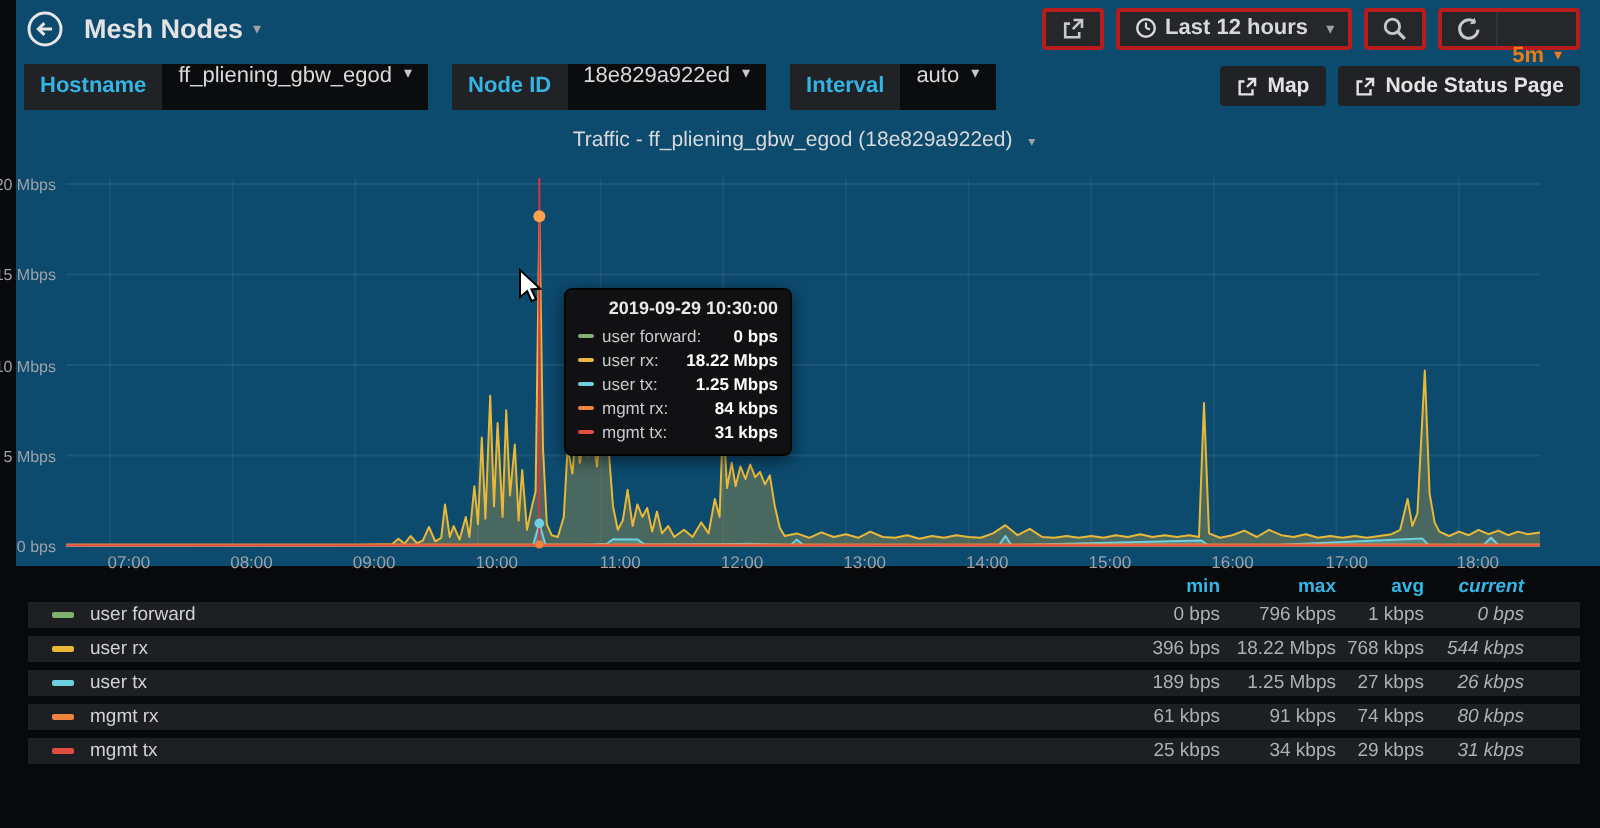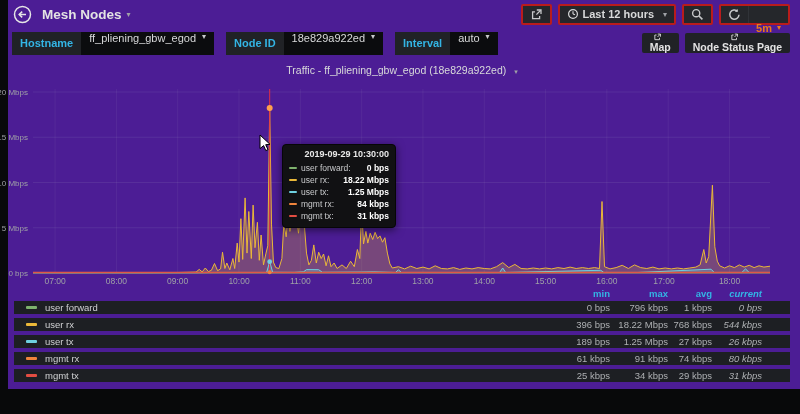--- a/index.html
+++ b/index.html
@@ -1,18 +1,18 @@
 <!DOCTYPE html>
 <html><head>
 <meta charset="utf-8">
 <style>
   * { margin:0; padding:0; box-sizing:border-box; }
   html,body { width:800px; height:414px; overflow:hidden; background:#08090a;
               font-family:"Liberation Sans", sans-serif; }
-  .page { position:absolute; left:8px; top:0; width:792px; height:389px; background:#4c1d95; color:#d8d9da; }
+  .page { position:absolute; left:8px; top:0; width:792px; height:283px; background:#0c4a6e; color:#d8d9da; }
 
   
   .navbar { position:absolute; left:0; top:0; right:0; height:28px; display:flex; align-items:center; padding:0 10px 0 4px; }
   .back-btn { width:20px; height:20px; border-radius:50%; display:flex; align-items:center; justify-content:center; cursor:pointer; color:#e6e6e6; }
   .dash-title { font-size:13.5px; font-weight:bold; color:#e3e3e3; margin-left:10px; }
   .caret { font-size:8px; color:#9fa1a6; margin-left:5px; }
   .nav-spacer { flex:1; }
   .nav-btn { background:#25272b; border:2px solid #b91c1c; border-radius:2px; height:21px; display:flex; align-items:center; padding:0 7px; margin-left:6px; color:#c7c8ca; cursor:pointer; }
   .nav-btn svg { display:block; }
   .time-label { font-size:11px; font-weight:bold; color:#d8d9da; margin:0 4px; }
@@ -20,33 +20,33 @@
   .refresh-part { padding:0 7px; height:100%; display:flex; align-items:center; }
   .refresh-div { width:1px; height:100%; background:#303338; }
   .interval-label { font-size:11px; font-weight:bold; }
 
   
   .var-row { position:absolute; left:4px; top:31px; right:10px; height:24px; display:flex; align-items:center; }
   .var-group { display:flex; margin-right:12px; height:23px; }
   .var-label { background:#202226; color:#33b5e5; font-size:11px; font-weight:bold; display:flex; align-items:center; padding:0 8px; }
   .var-value { background:#0b0c0e; color:#d8d9da; font-size:11px; font-weight:normal; display:flex; align-items:flex-start; padding:0 8px; cursor:pointer; }
   .var-value .caret { margin-left:6px; color:#c7c8ca; }
-  .link-btn { background:#202226; border-radius:2px; height:20px; display:flex; align-items:center; padding:0 8px; margin-left:6px; font-size:10.5px; font-weight:bold; color:#e3e3e3; cursor:pointer;flex-direction:column; }
+  .link-btn { background:#202226; border-radius:2px; height:20px; display:flex; align-items:center; padding:0 8px; margin-left:6px; font-size:10.5px; font-weight:bold; color:#e3e3e3; cursor:pointer; }
   .link-btn svg { margin-right:5px; }
 
   
   .panel { position:absolute; left:4px; top:60px; width:780px; height:326px; }
   .panel-title { position:absolute; left:0; right:0; top:4px; text-align:center; font-size:10.5px; color:#d8d9da; cursor:pointer; }
   .panel-title .caret { font-size:7px; }
 
   #chart { position:absolute; left:21px; top:27px; }
   #y-labels { position:absolute; left:-11px; top:27px; width:29px; height:188px; font-size:8px; color:#9fa1a6; }
   #y-labels div { position:absolute; right:2px; white-space:nowrap; }
   #x-labels { position:absolute; left:21px; top:216px; width:737px; height:11px; font-size:8.5px; color:#9fa1a6; }
-  #x-labels div { position:absolute; width:40px; text-align:center; }
+  #x-labels div { position:absolute; width:40px; text-align:right; }
 
   
   .tooltip { position:absolute; left:270px; top:84px; width:114px; background:#111113; border:1px solid #060607; border-radius:4px; box-shadow:0 2px 8px rgba(0,0,0,.55); padding:4px 6px 5px 6px; z-index:20; }
   .tt-title { font-size:9px; font-weight:bold; color:#e8e8e8; text-align:right; margin-bottom:3px; white-space:nowrap; }
   .tt-row { display:flex; align-items:center; font-size:8.5px; height:12px; white-space:nowrap; }
   .tt-dash { width:8px; height:2px; border-radius:1px; margin-right:4px; flex:none; }
   .tt-name { color:#c9cacc; }
   .tt-val { margin-left:auto; font-weight:bold; color:#ffffff; }
 
   

